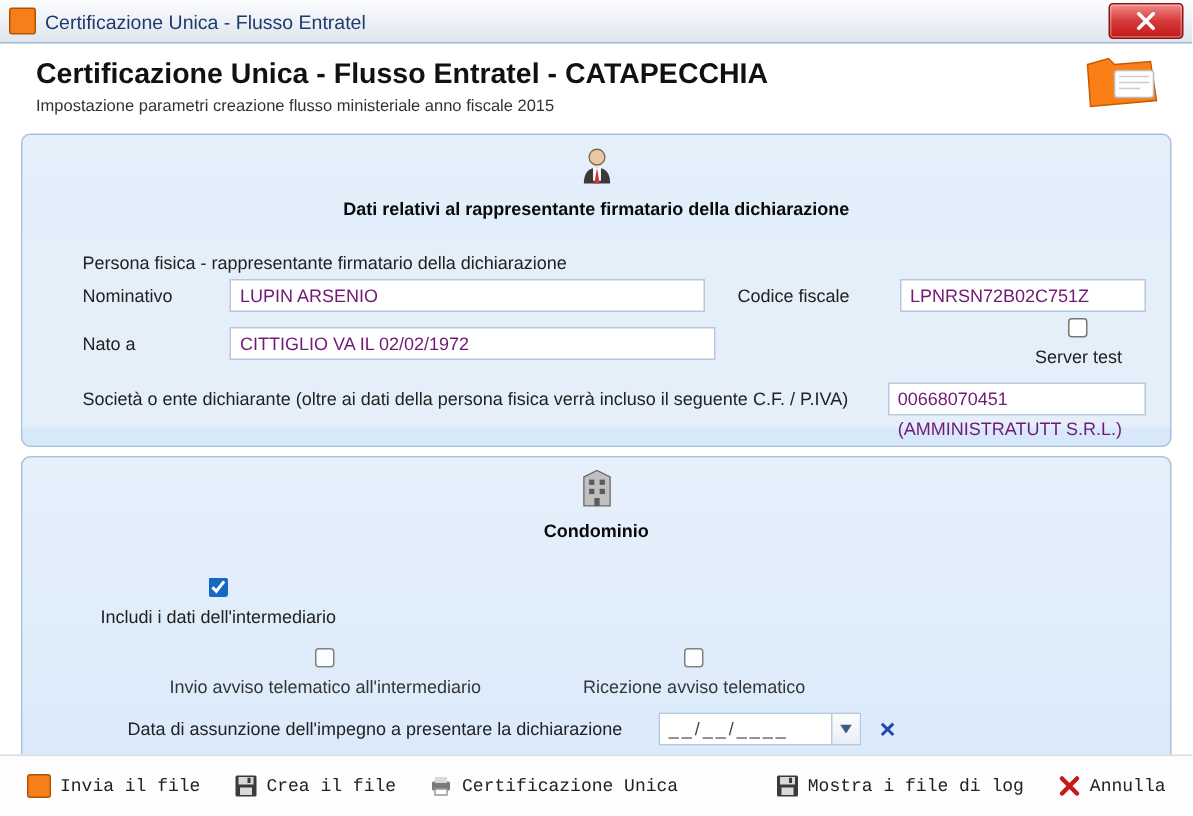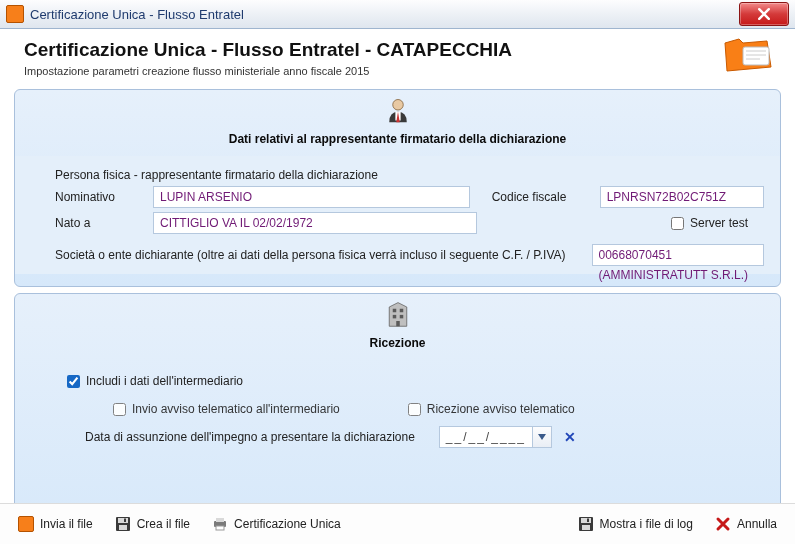--- a/index.html
+++ b/index.html
@@ -24,31 +24,31 @@
   .group .body{background:#e4effa;padding:8px 16px 4px 40px;}
   .row{display:flex;align-items:center;margin:4px 0;gap:8px;}
   .lbl{min-width:78px;color:#222;}
   .input{background:#fff;border:1px solid #b5c8de;height:20px;line-height:20px;padding:0 6px;font-size:12px;color:#701a75;display:inline-block;margin-left:12px;}
   .w310{width:310px;}
   .w160{width:154px;}
   .w240{width:236px;}
   .cflabel{margin-left:14px;min-width:88px;}
   .societa-row{padding-top:6px;}
   .societa-row .lbl{min-width:auto;margin-right:6px;}
-  .chk{display:inline-flex;align-items:center;gap:6px;}
+  .chk{display:inline-flex;align-items:center;gap:6px;flex-direction:column;}
   .chk input{width:13px;height:13px;margin:0;accent-color:#1668c5;}
   .group2-body{padding:10px 16px 4px 52px;background:transparent;}
   .date-field{display:inline-flex;align-items:center;}
-  .date-field .dinput{background:#fff;border:1px solid #b5c8de;height:20px;display:flex;align-items:center;}
+  .date-field .dinput{background:#fff;border:1px solid #b5c8de;height:20px;display:flex;align-items:center;gap:22px;}
   .date-field .dinput .dtxt{padding:0 6px;letter-spacing:2px;color:#444;}
   .date-field .dinput .dbtn{width:18px;height:20px;border-left:1px solid #b5c8de;display:flex;align-items:center;justify-content:center;background:linear-gradient(#fdfdfe,#e9eef5);}
   .clear-x{margin-left:12px;color:#2146b8;font-weight:bold;font-size:14px;cursor:default;}
   .chkoff{opacity:.9;padding-left:28px;}
   
-  .footer{position:absolute;left:0;right:0;bottom:0;height:40px;border-top:1px solid #dcdcdc;background:#fdfdfd;display:flex;align-items:center;padding:0 18px;gap:22px;}
+  .footer{position:absolute;left:0;right:0;bottom:0;height:40px;border-top:1px solid #dcdcdc;background:#fdfdfd;display:flex;align-items:center;padding:0 18px;gap:22px;font-family:Liberation Mono, monospace;}
   .footer .spacer{flex:1;}
   .fbtn{display:inline-flex;align-items:center;gap:6px;font-size:12px;color:#222;}
   .fbtn .ic{width:16px;height:16px;display:inline-flex;align-items:center;justify-content:center;}
   .ic-file{background:#f77f1a;border:1px solid #b45200;border-radius:2px;width:14px;height:14px;}
   .ic-save svg,.ic-print svg,.ic-cancel svg{width:16px;height:16px;}
 </style>
 </head>
 <body>
 
 <div class="titlebar">
@@ -119,21 +119,21 @@
           <path d="M6 30 L6 8 L16 3 L26 8 L26 30 Z" fill="#bfbfbf" stroke="#6a6a6a"></path>
           <g fill="#5a5a5a">
             <rect x="10" y="10" width="4" height="4"></rect>
             <rect x="18" y="10" width="4" height="4"></rect>
             <rect x="10" y="17" width="4" height="4"></rect>
             <rect x="18" y="17" width="4" height="4"></rect>
             <rect x="14" y="24" width="4" height="6"></rect>
           </g>
         </svg>
     </span>
-    <span class="hd-title">Ricezione</span>
+    <span class="hd-title">Condominio</span>
   </div>
   <div class="group2-body">
     <div class="row">
       <label class="chk">
         <input type="checkbox" checked="" style="">
         <span>Includi i dati dell'intermediario</span>
       </label>
     </div>
     <div class="row" style="margin-top:14px;gap:40px;padding-left:18px;">
       <label class="chk chkoff">

